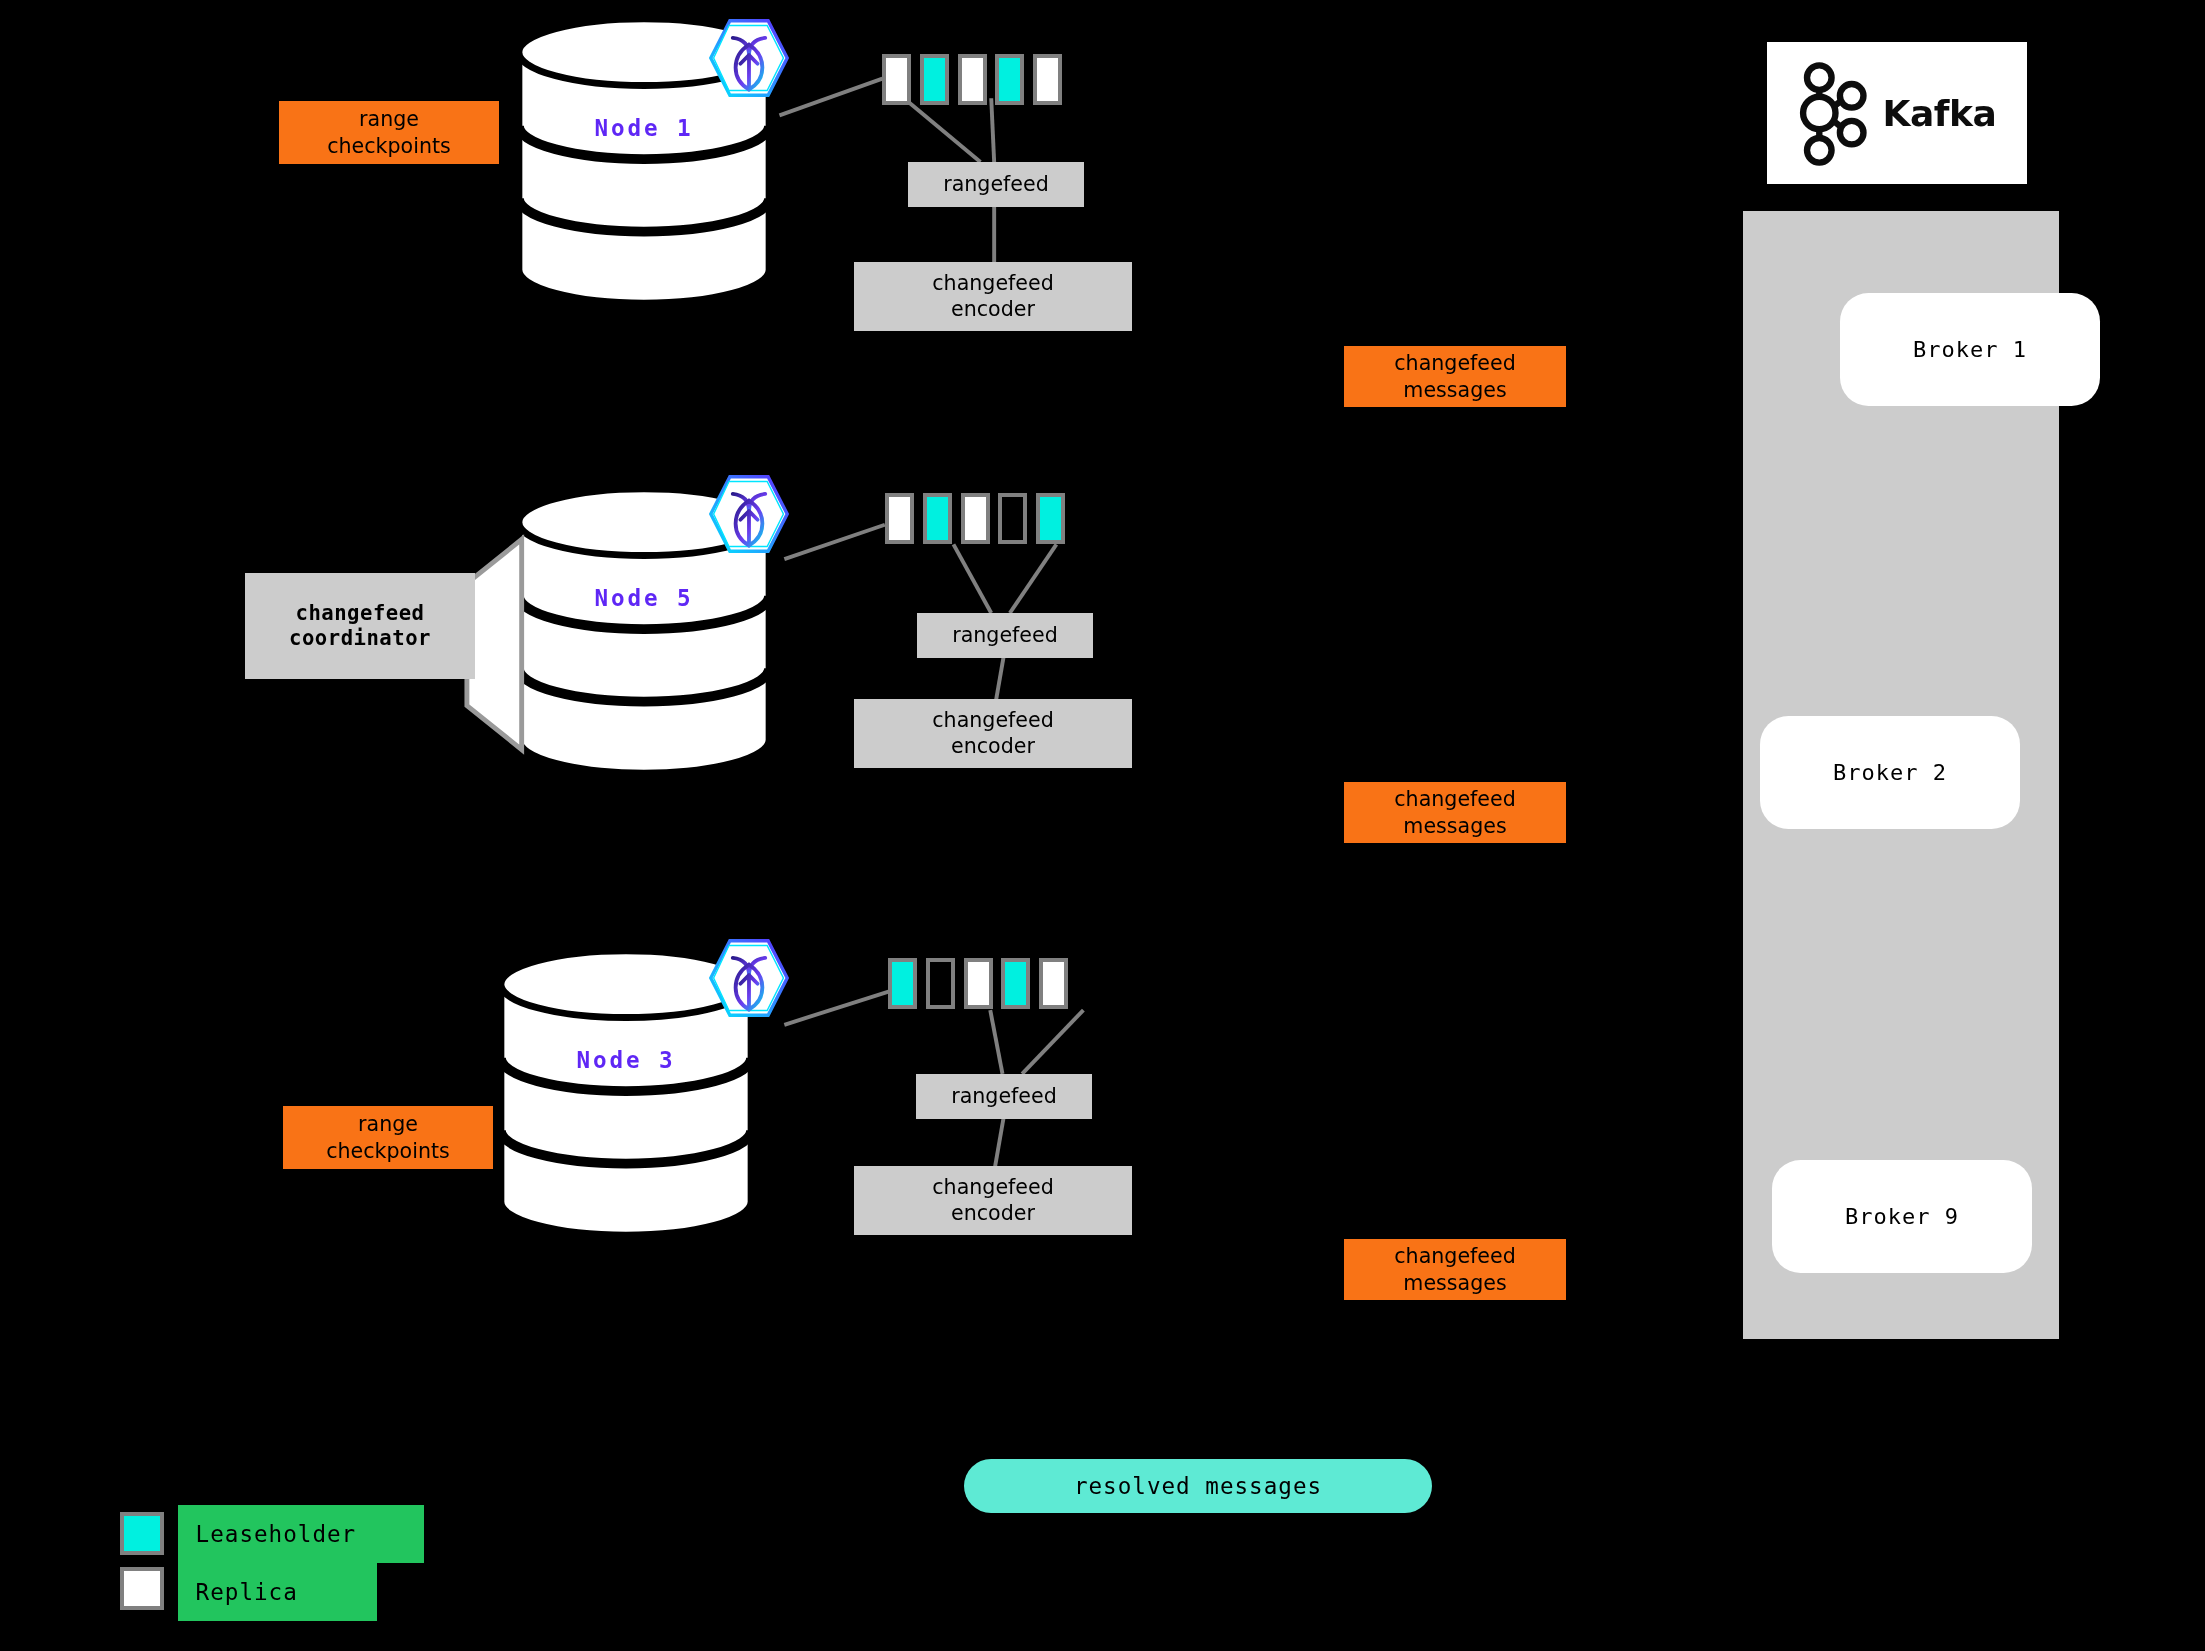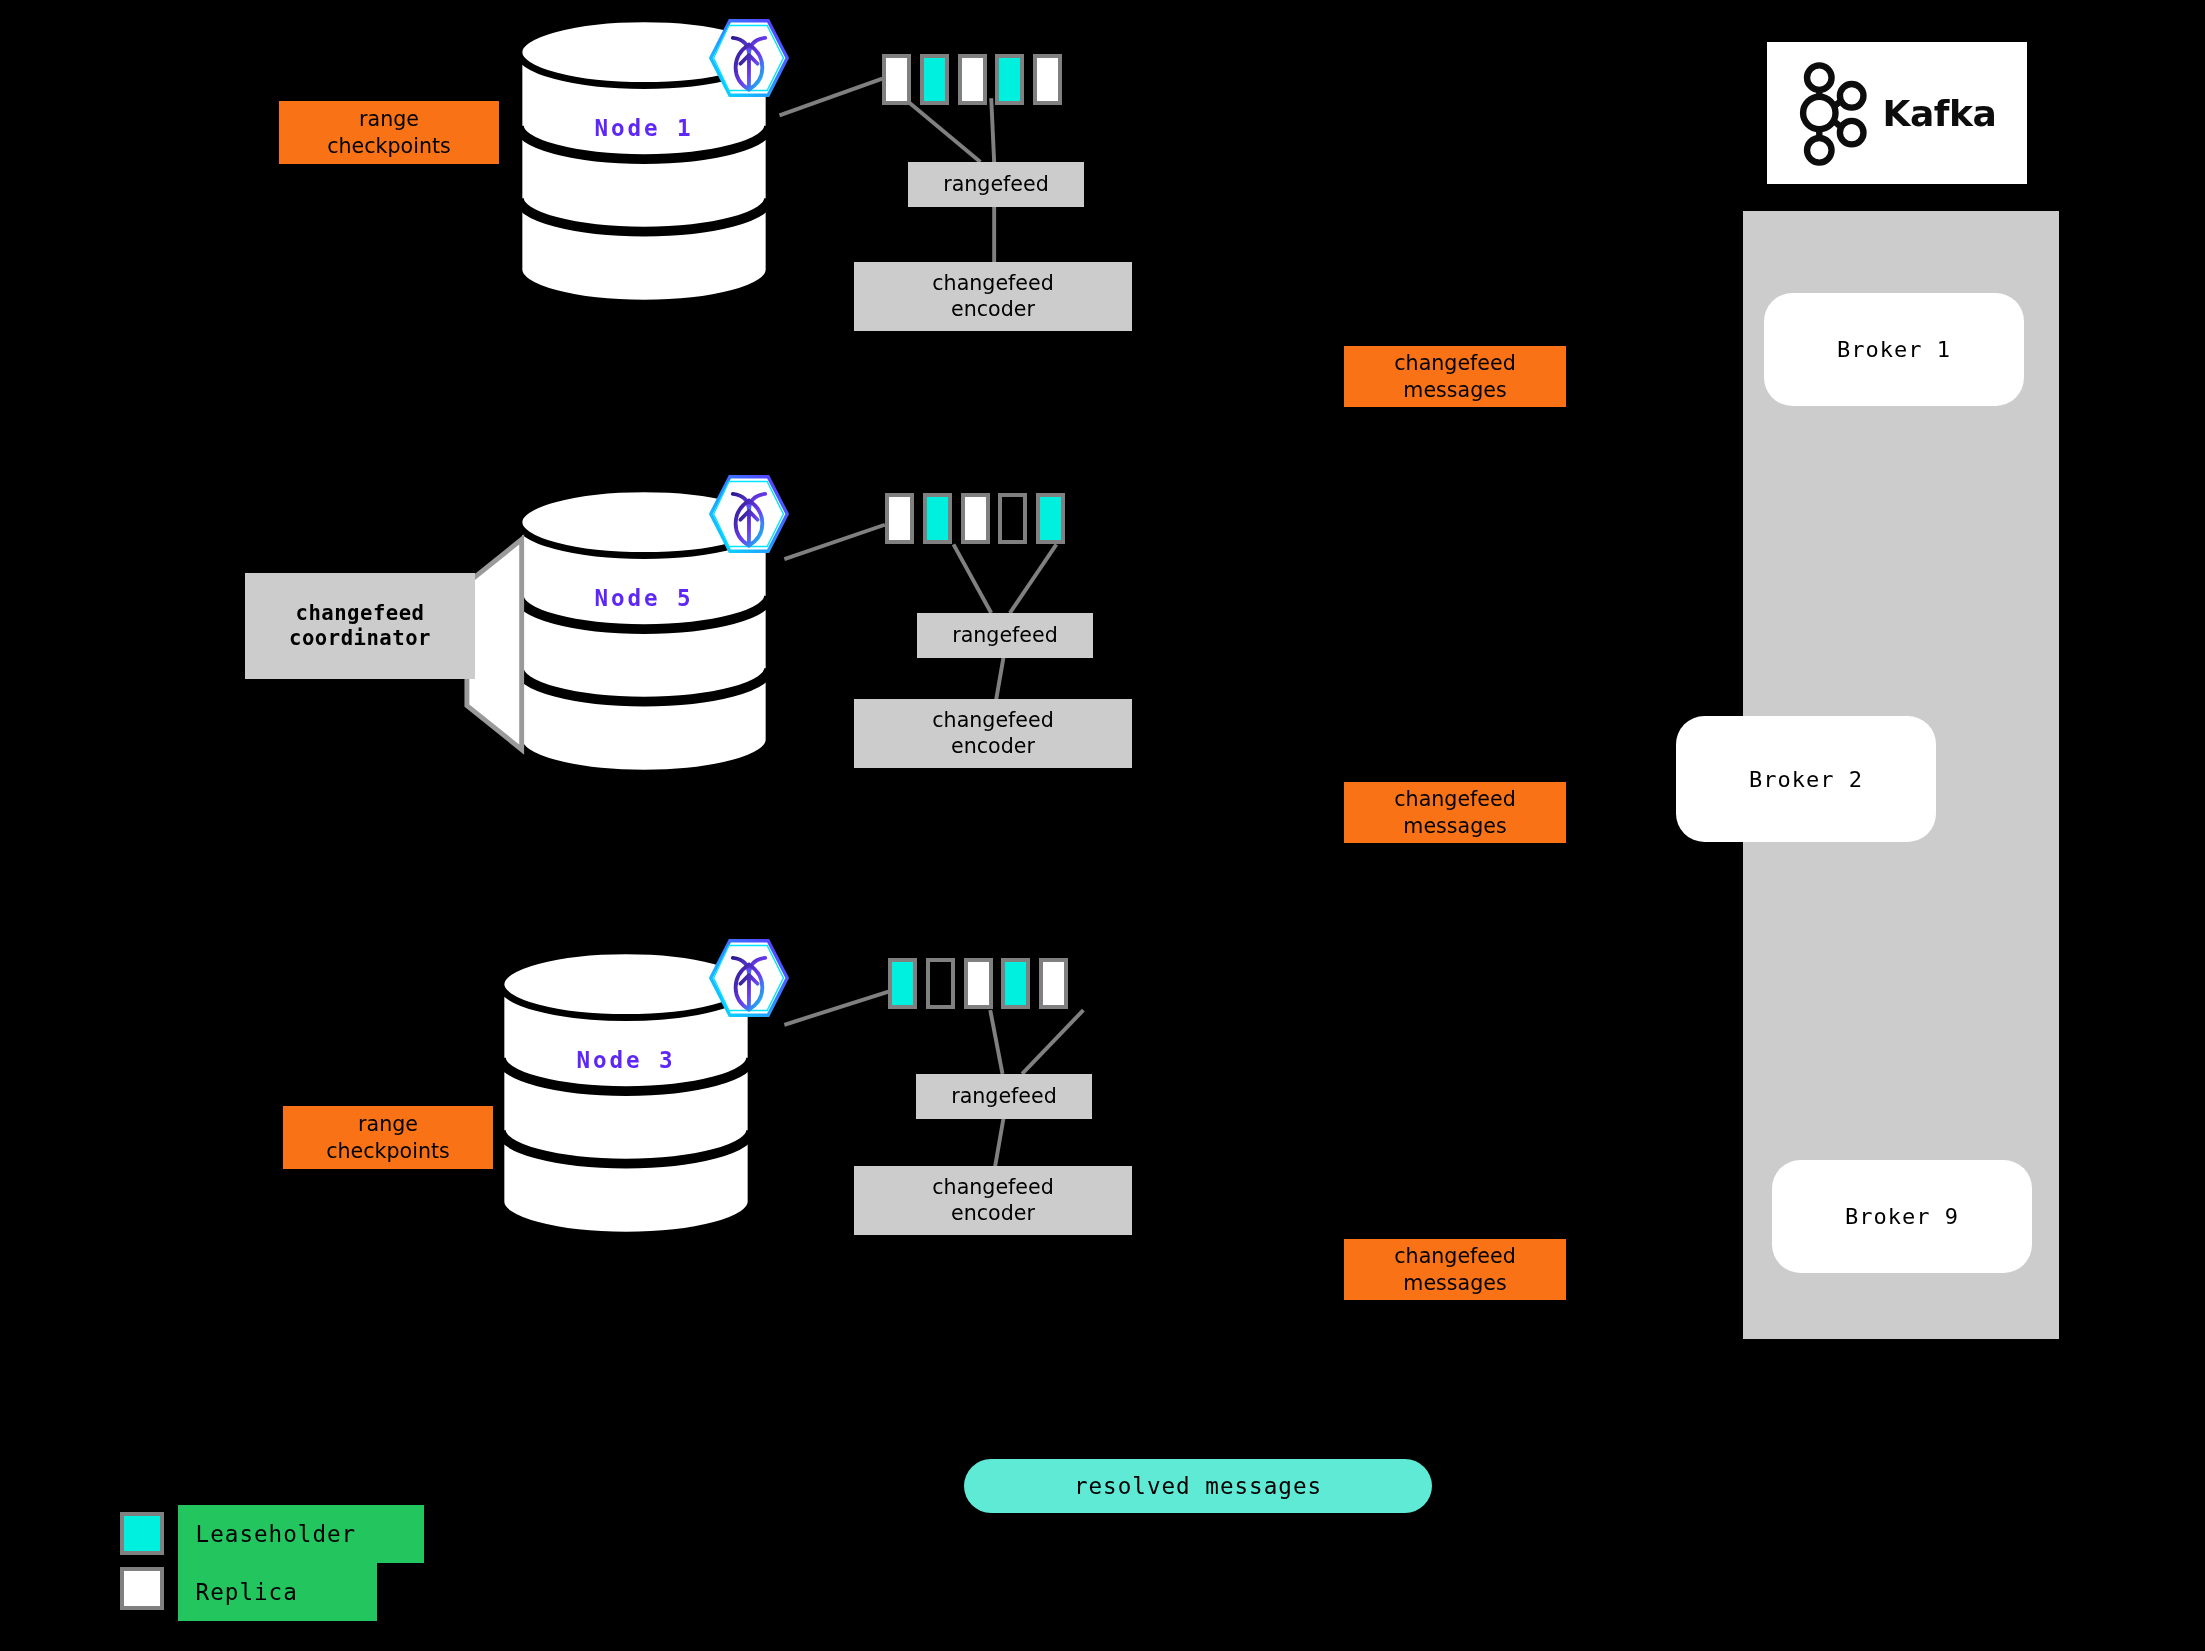--- a/index.html
+++ b/index.html
@@ -293,22 +293,22 @@
       <line x1="43" y1="142" x2="43" y2="161"></line>
       <line x1="72" y1="97" x2="88" y2="85"></line>
       <line x1="72" y1="126" x2="88" y2="139"></line>
     </g>
   </svg>
   <span class="kafka-word">Kafka</span>
 </div>
 
 <div class="kafka-panel" style="left:1743px;top:211px;width:316px;height:1128px;"></div>
 
-<div class="broker" style="left:1764px;top:293px;width:260px;height:113px;">Broker 1</div>
-<div class="broker" style="left:1676px;top:716px;width:260px;height:126px;">Broker 2</div>
+<div class="broker" style="left:1840px;top:293px;width:260px;height:113px;">Broker 1</div>
+<div class="broker" style="left:1760px;top:716px;width:260px;height:113px;">Broker 2</div>
 <div class="broker" style="left:1772px;top:1160px;width:260px;height:113px;">Broker 9</div>
 
 <div class="pill" style="left:964px;top:1459px;width:468px;height:54px;">resolved messages</div>
 
 <div class="legend-sw" style="left:120px;top:1512px;background:#00f0e0;"></div>
 <div class="legend-text" style="left:178px;top:1505px;width:228px;height:58px;">Leaseholder</div>
 
 <div class="legend-sw" style="left:120px;top:1567px;background:#ffffff;"></div>
 <div class="legend-text" style="left:178px;top:1563px;width:181px;height:58px;">Replica</div>
 

